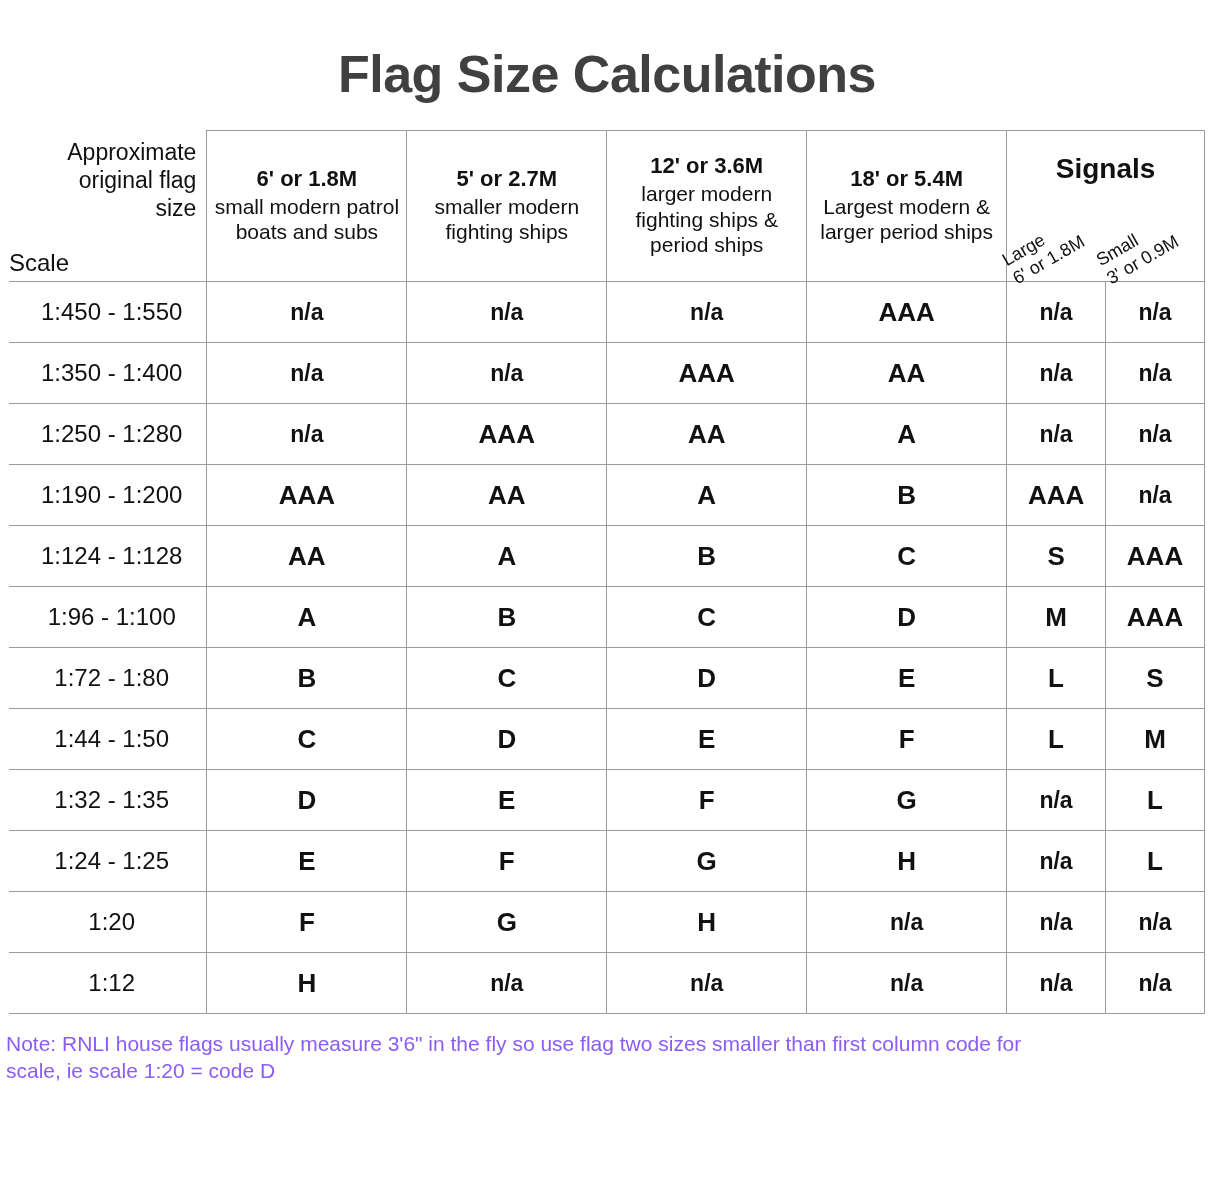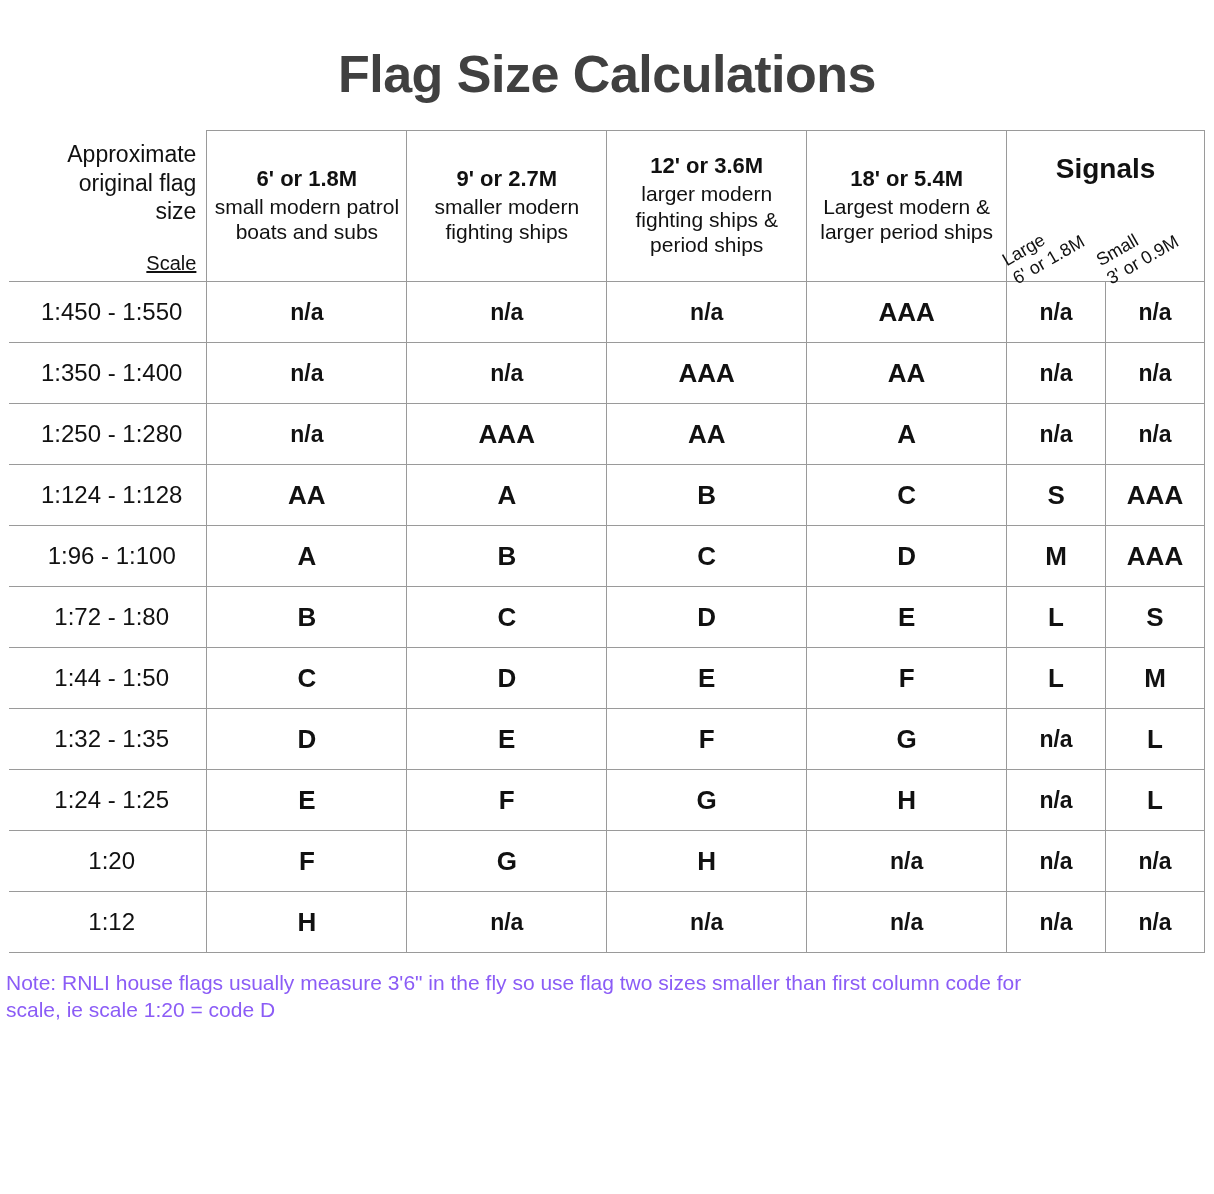--- a/index.html
+++ b/index.html
@@ -52,24 +52,23 @@
     color: #111;
     position: relative;
   }
   .hdr-scale .approx {
     display: block;
     text-align: right;
     white-space: pre-line;
   }
   .hdr-scale .scaleword {
     display: block;
-    text-align: right;
+    text-align: left;
     margin-top: 26px;
-    font-size: 20px;
-    text-decoration: underline;
+    font-size: 24px;
   }
   .colhdr {
     padding: 8px 6px 10px 6px !important;
     font-size: 21px;
     line-height: 1.2;
     font-weight: normal;
   }
   .colhdr .big {
     display: block;
     font-weight: bold;
@@ -166,21 +165,21 @@
           <span class="approx">Approximate
 original flag
 size</span>
           <span class="scaleword">Scale</span>
         </td>
         <td class="colhdr">
           <span class="big">6' or 1.8M</span>
           <span>small modern patrol boats and subs</span>
         </td>
         <td class="colhdr">
-          <span class="big">9' or 2.7M</span>
+          <span class="big">5' or 2.7M</span>
           <span>smaller modern fighting ships</span>
         </td>
         <td class="colhdr">
           <span class="big">12' or 3.6M</span>
           <span>larger modern fighting ships &amp; period ships</span>
         </td>
         <td class="colhdr">
           <span class="big">18' or 5.4M</span>
           <span>Largest modern &amp; larger period ships</span>
         </td>
@@ -218,20 +217,29 @@
       <tr>
         <td class="rowlabel">1:250 - 1:280</td>
         <td class="cell na">n/a</td>
         <td class="cell">AAA</td>
         <td class="cell">AA</td>
         <td class="cell">A</td>
         <td class="cell sigcell na">n/a</td>
         <td class="cell sigcell na">n/a</td>
       </tr>
 
+      <tr>
+        <td class="rowlabel">1:190 - 1:200</td>
+        <td class="cell">AAA</td>
+        <td class="cell">AA</td>
+        <td class="cell">A</td>
+        <td class="cell">B</td>
+        <td class="cell sigcell">AAA</td>
+        <td class="cell sigcell na">n/a</td>
+      </tr>
 
       <tr>
         <td class="rowlabel">1:124 - 1:128</td>
         <td class="cell">AA</td>
         <td class="cell">A</td>
         <td class="cell">B</td>
         <td class="cell">C</td>
         <td class="cell sigcell">S</td>
         <td class="cell sigcell">AAA</td>
       </tr>

